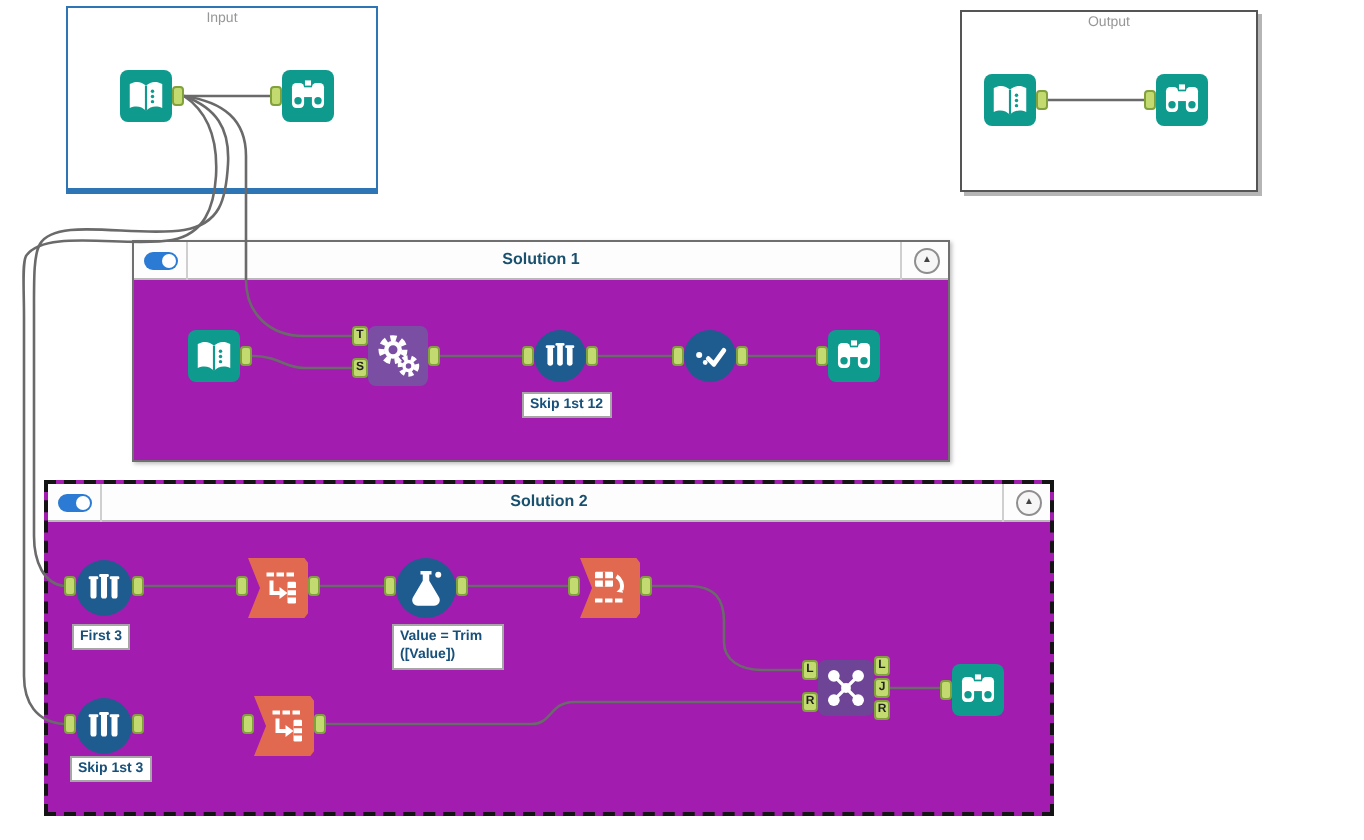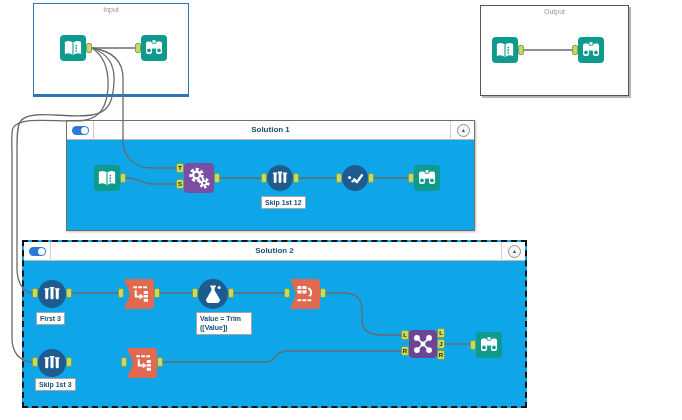--- a/index.html
+++ b/index.html
@@ -7,21 +7,21 @@
   .abs{position:absolute;box-sizing:border-box;}
 
   
   .container{z-index:1;background:#fff;}
   .c-input{left:33px;top:3px;width:156px;height:94px;
     border:1px solid #2e75b6;border-bottom:3px solid #2e75b6;}
   .c-output{left:480px;top:5px;width:149px;height:91px;
     border:1px solid #555;box-shadow:2px 2px 0 rgba(120,120,120,.55);}
   .c-label{width:100%;text-align:center;top:2px;font-size:7px;color:#979797;z-index:2;}
 
-  .sol{z-index:1;background:#0ea5e9;padding-left:17px;}
+  .sol{z-index:1;background:#a21caf;padding-left:17px;}
   .sol1{left:66px;top:120px;width:409px;height:111px;border:1px solid #6f6f6f;
     box-shadow:1px 1px 2px rgba(0,0,0,.25);}
   .sol2{left:22px;top:240px;width:505px;height:168px;border:2px dashed #141414;}
   .sol-header{left:0;top:0;width:100%;height:19px;background:#fdfdfd;
     border-bottom:1px solid #b9b9b9;z-index:2;}
   .sol-title{width:100%;text-align:center;top:4px;font-size:8px;font-weight:bold;
     color:#19506e;z-index:2;}
   .hdr-sep-l{left:26px;top:0;width:1px;height:19px;background:#cfcfcf;}
   .hdr-sep-r{right:23px;top:0;width:1px;height:19px;background:#cfcfcf;}
 

